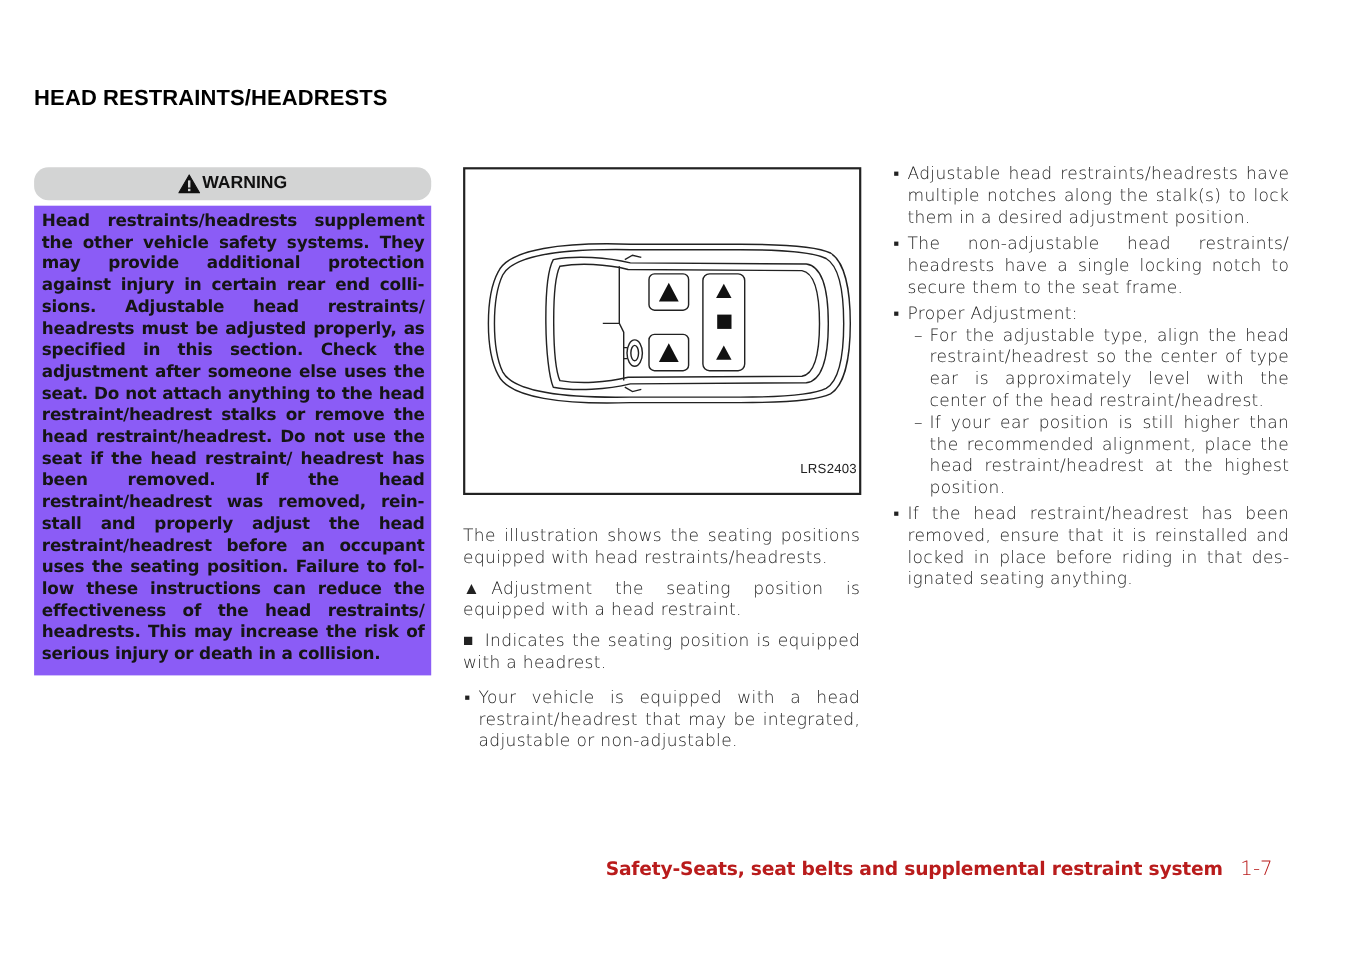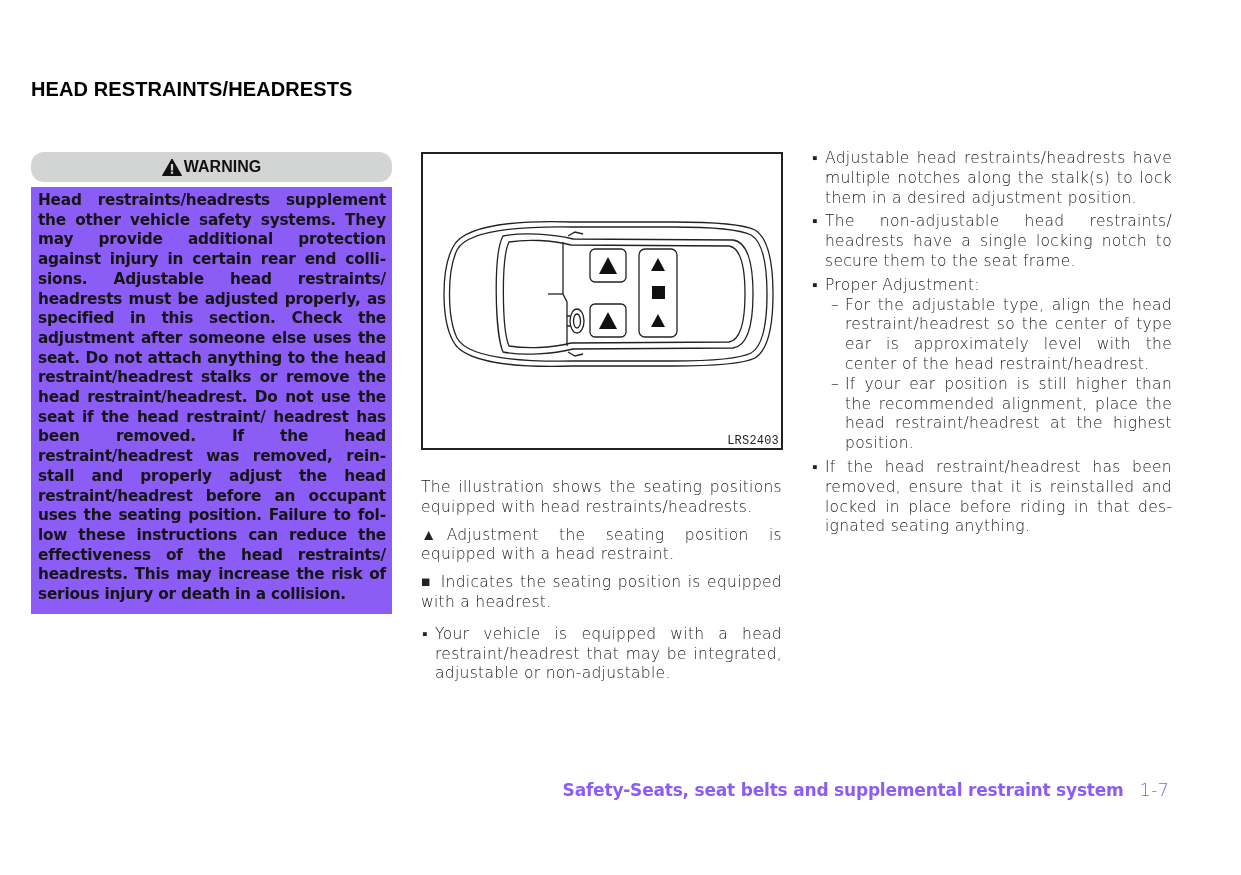--- a/index.html
+++ b/index.html
@@ -10,35 +10,35 @@
   
   .warn-header { position: absolute; left: 31px; top: 152px; width: 361px; height: 30px; background: #d3d4d4; display: flex; align-items: center; justify-content: center; border-radius: 13px; }
   .warn-header .lbl { font-family: "Liberation Sans", sans-serif; font-weight: bold; font-size: 16px; color: #111; margin-left: 2px; }
   .warn-icon { width: 20px; height: 18px; display: inline-block; }
   .warn-body { position: absolute; left: 31px; top: 187px; width: 361px; height: 427px; background: #8b5cf6; box-sizing: border-box; padding: 4px 6px 0 7px; }
   .warn-body p { margin: 0; font-family: "DejaVu Sans", sans-serif; font-weight: bold; font-size: 15.3px; line-height: 19.7px; text-align: justify; letter-spacing: -0.2px; color: #151515; hyphens: manual; }
 
   
   .figure { position: absolute; left: 421px; top: 152px; width: 358px; height: 294px; border: 2px solid #222; box-sizing: content-box; background: #fff; }
   .figure svg { position: absolute; left: 0; top: 0; }
-  .fig-code { position: absolute; right: 2px; bottom: 0; font-family: Liberation Mono, monospace; font-size: 12px; color: #222; letter-spacing: 0.2px; }
+  .fig-code { position: absolute; right: 2px; bottom: 15px; font-family: Liberation Sans, sans-serif; font-size: 12px; color: #222; letter-spacing: 0.2px; }
 
   
   .col { position: absolute; font-family: "DejaVu Sans", sans-serif; font-size: 15.5px; line-height: 19.8px; color: #222; font-weight: 300; }
   .col p { margin: 0; text-align: justify; letter-spacing: 0.3px; }
   .col2 { left: 421px; top: 457px; width: 361px; margin-top: 21px; }
   .col3 { left: 811px; top: 149px; width: 361px; }
   .gap { height: 8px; }
   .bullet { position: relative; padding-left: 14px; }
   .bullet .dot { position: absolute; left: 1px; top: 0; }
   .dash { position: relative; padding-left: 34px; }
   .dash .dsh { position: absolute; left: 20px; top: 0; }
   .sym { display: inline-block; margin-right: 10px; }
 
-  .footer { position: absolute; right: 72px; top: 779px; font-family: "DejaVu Sans", sans-serif; font-size: 17px; color: #8b5cf6; white-space: nowrap; }
+  .footer { position: absolute; right: 84px; top: 779px; font-family: "DejaVu Sans", sans-serif; font-size: 17px; color: #b91c1c; white-space: nowrap; }
   .footer .ftitle { font-weight: bold; letter-spacing: -0.2px; }
   .footer .fpage { font-weight: 300; margin-left: 16px; font-size: 18px; }
 </style>
 </head>
 <body>
 
 <div class="section-title">HEAD RESTRAINTS/HEADRESTS</div>
 
 <div class="warn-header">
   <svg class="warn-icon" viewBox="0 0 20 18">

